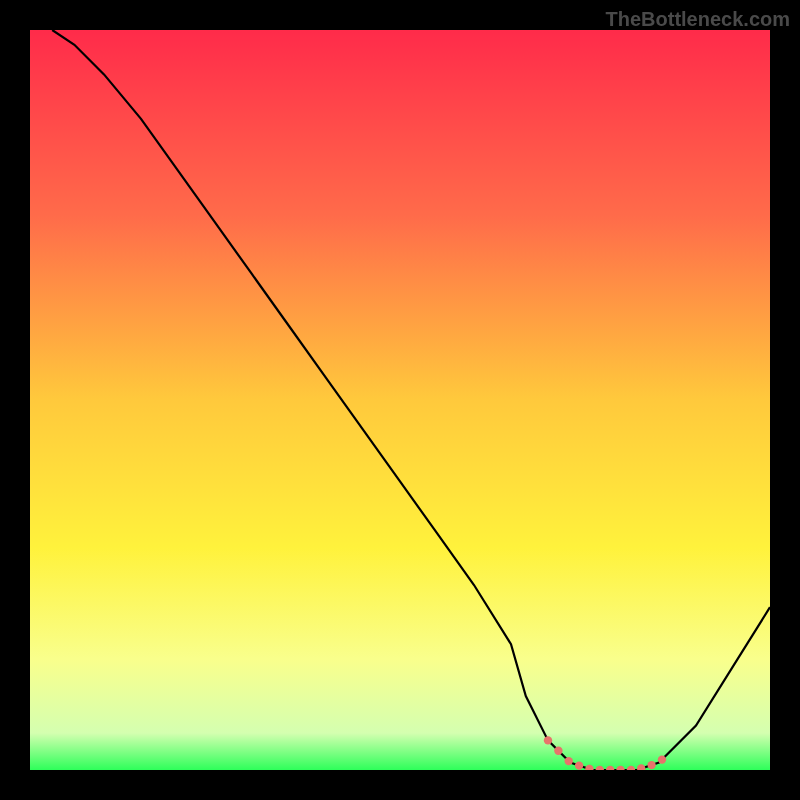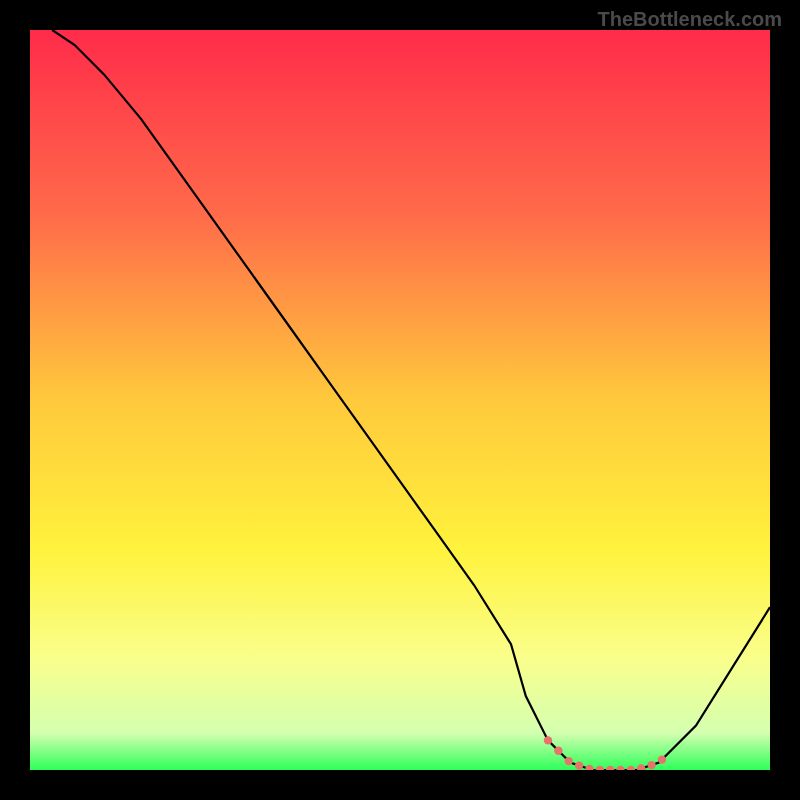--- a/index.html
+++ b/index.html
@@ -7,21 +7,21 @@
     padding: 0;
     width: 800px;
     height: 800px;
     background: #000;
     position: relative;
     font-family: Arial, sans-serif;
   }
   .watermark {
     position: absolute;
     top: 8px;
-    right: 18px;
+    right: 10px;
     color: #4a4a4a;
     font-size: 20px;
     font-weight: bold;
     z-index: 10;
   }
   .plot-area {
     position: absolute;
     left: 30px;
     top: 30px;
     width: 740px;

